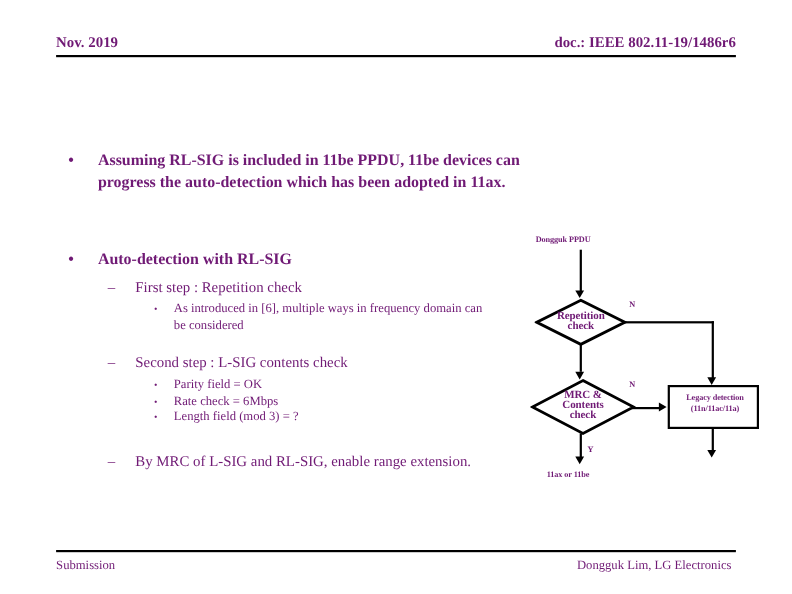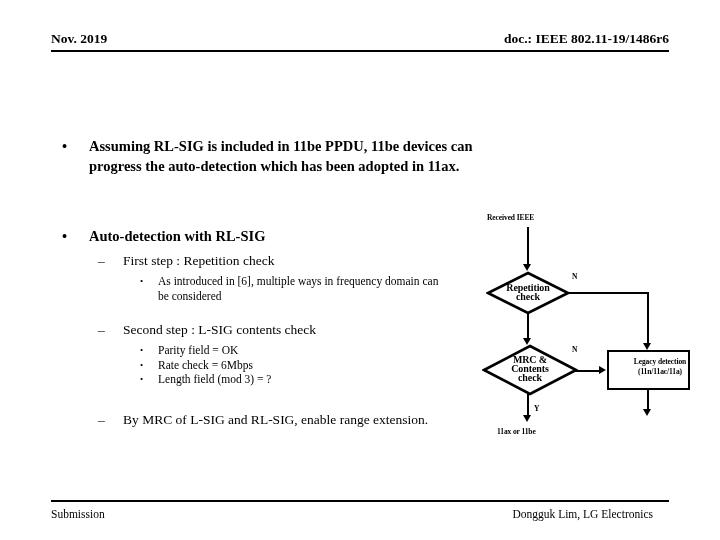--- a/index.html
+++ b/index.html
@@ -7,21 +7,21 @@
     padding: 0;
     background: #ffffff;
   }
   .slide {
     position: relative;
     width: 720px;
     height: 540px;
     background: #ffffff;
     overflow: hidden;
     font-family: "Liberation Serif", serif;
-    color: #000000;
+    color: #701a75;
   }
 
   
   .header {
     position: absolute;
     left: 51px;
     top: 31px;
     width: 618px;
     height: 22px;
   }
@@ -206,21 +206,21 @@
     position: absolute;
     left: 51px;
     top: 508px;
     width: 618px;
     height: 16px;
     font-size: 11.5px;
     font-family: "Liberation Serif", serif;
   }
   .footer-left   { position: absolute; left: 0; top: 0; white-space: nowrap; }
   .footer-center { position: absolute; left: 0; top: 0; width: 618px; text-align: center; white-space: nowrap; margin-top: 31px; }
-  .footer-right  { position: absolute; right: 16px; top: 0; white-space: nowrap; }
+  .footer-right  { position: absolute; right: 4px; top: 0; white-space: nowrap; }
 </style>
 </head>
 <body>
 
 <div class="slide">
 
   <div class="header">
     <div class="header-left">Nov. 2019</div>
     <div class="header-right">doc.: IEEE 802.11-19/1486r6</div>
   </div>
@@ -283,21 +283,21 @@
       <div class="b2">
         <span class="mark">–</span>
         <span>By MRC of L-SIG and RL-SIG, enable range extension.</span>
       </div>
     </div>
 
   </div>
 
   <div class="flow">
 
-    <div class="lbl" style="left:27px; top:8px;">Received IEEE</div>
+    <div class="lbl" style="left:27px; top:8px;">Dongguk PPDU</div>
 
     <div class="vline" style="left:67px; top:22px; height:38px;"></div>
     <div class="arrow-down" style="left:63px; top:59px;"></div>
 
     <div class="diamond" style="left:26px; top:66px;">
       <svg width="84" height="44" viewBox="0 0 84 44">
         <polygon points="42,2 82,22 42,42 2,22" fill="#ffffff" stroke="#000000" stroke-width="2.6"></polygon>
       </svg>
     </div>
     <div class="dtext" style="left:26px; top:78px; width:84px;">
@@ -324,21 +324,21 @@
       <div>Contents</div>
       <div>check</div>
     </div>
 
     <div class="lbl" style="left:112px; top:140px;">N</div>
 
     <div class="hline" style="left:114px; top:165px; width:26px;"></div>
     <div class="arrow-right" style="left:139px; top:161px;"></div>
 
     <div class="box" style="left:147px; top:145px; width:83px; height:40px;"></div>
-    <div class="boxtext" style="left:157px; top:152px; width:86px;">
+    <div class="boxtext" style="left:147px; top:152px; width:86px;">
       <div>Legacy detection</div>
       <div>(11n/11ac/11a)</div>
     </div>
 
     <div class="vline" style="left:187px; top:185px; height:20px;"></div>
     <div class="arrow-down" style="left:183px; top:204px;"></div>
 
     <div class="vline" style="left:67px; top:189px; height:22px;"></div>
     <div class="arrow-down" style="left:63px; top:210px;"></div>
     <div class="lbl" style="left:74px; top:199px;">Y</div>

